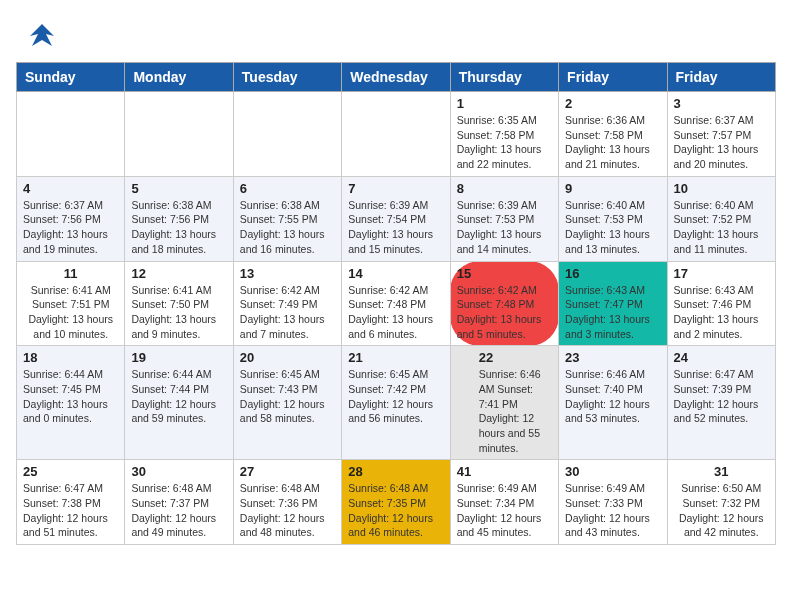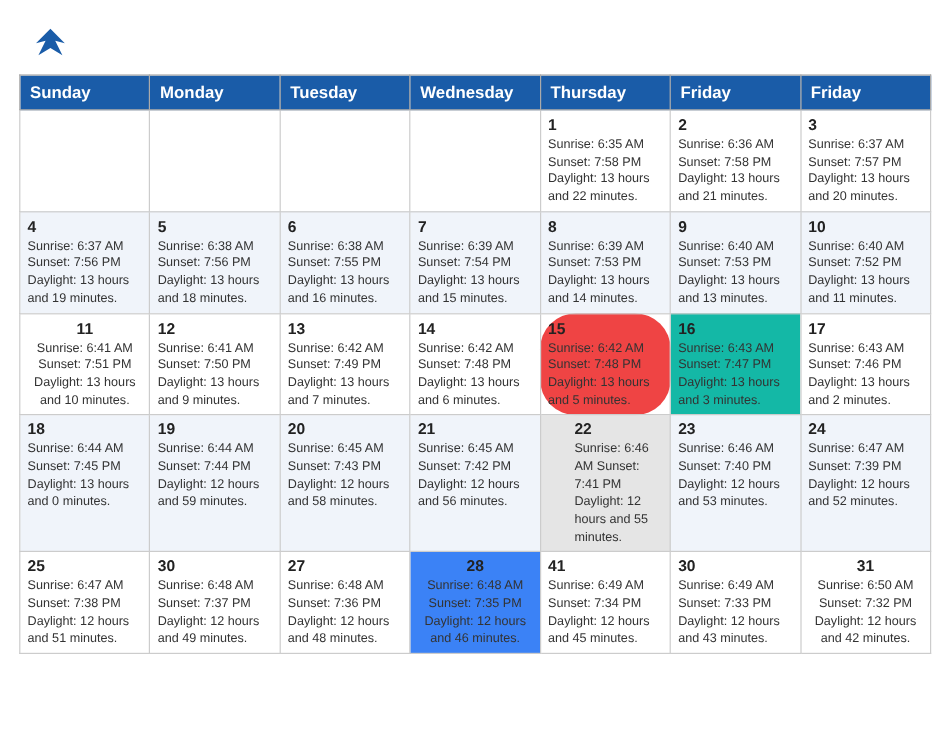--- a/index.html
+++ b/index.html
@@ -224,21 +224,21 @@
             <div class="day-info">Sunrise: 6:48 AM
 Sunset: 7:37 PM
 Daylight: 12 hours and 49 minutes.</div>
           </td>
           <td style="background: rgb(255, 255, 255);">
             <span class="day-num">27</span>
             <div class="day-info">Sunrise: 6:48 AM
 Sunset: 7:36 PM
 Daylight: 12 hours and 48 minutes.</div>
           </td>
-          <td style="background: #3b82f6; text-align: center;">
+          <td style="background: #eab308;">
             <span class="day-num">28</span>
             <div class="day-info">Sunrise: 6:48 AM
 Sunset: 7:35 PM
 Daylight: 12 hours and 46 minutes.</div>
           </td>
           <td style="background: rgb(255, 255, 255);">
             <span class="day-num">41</span>
             <div class="day-info">Sunrise: 6:49 AM
 Sunset: 7:34 PM
 Daylight: 12 hours and 45 minutes.</div>

